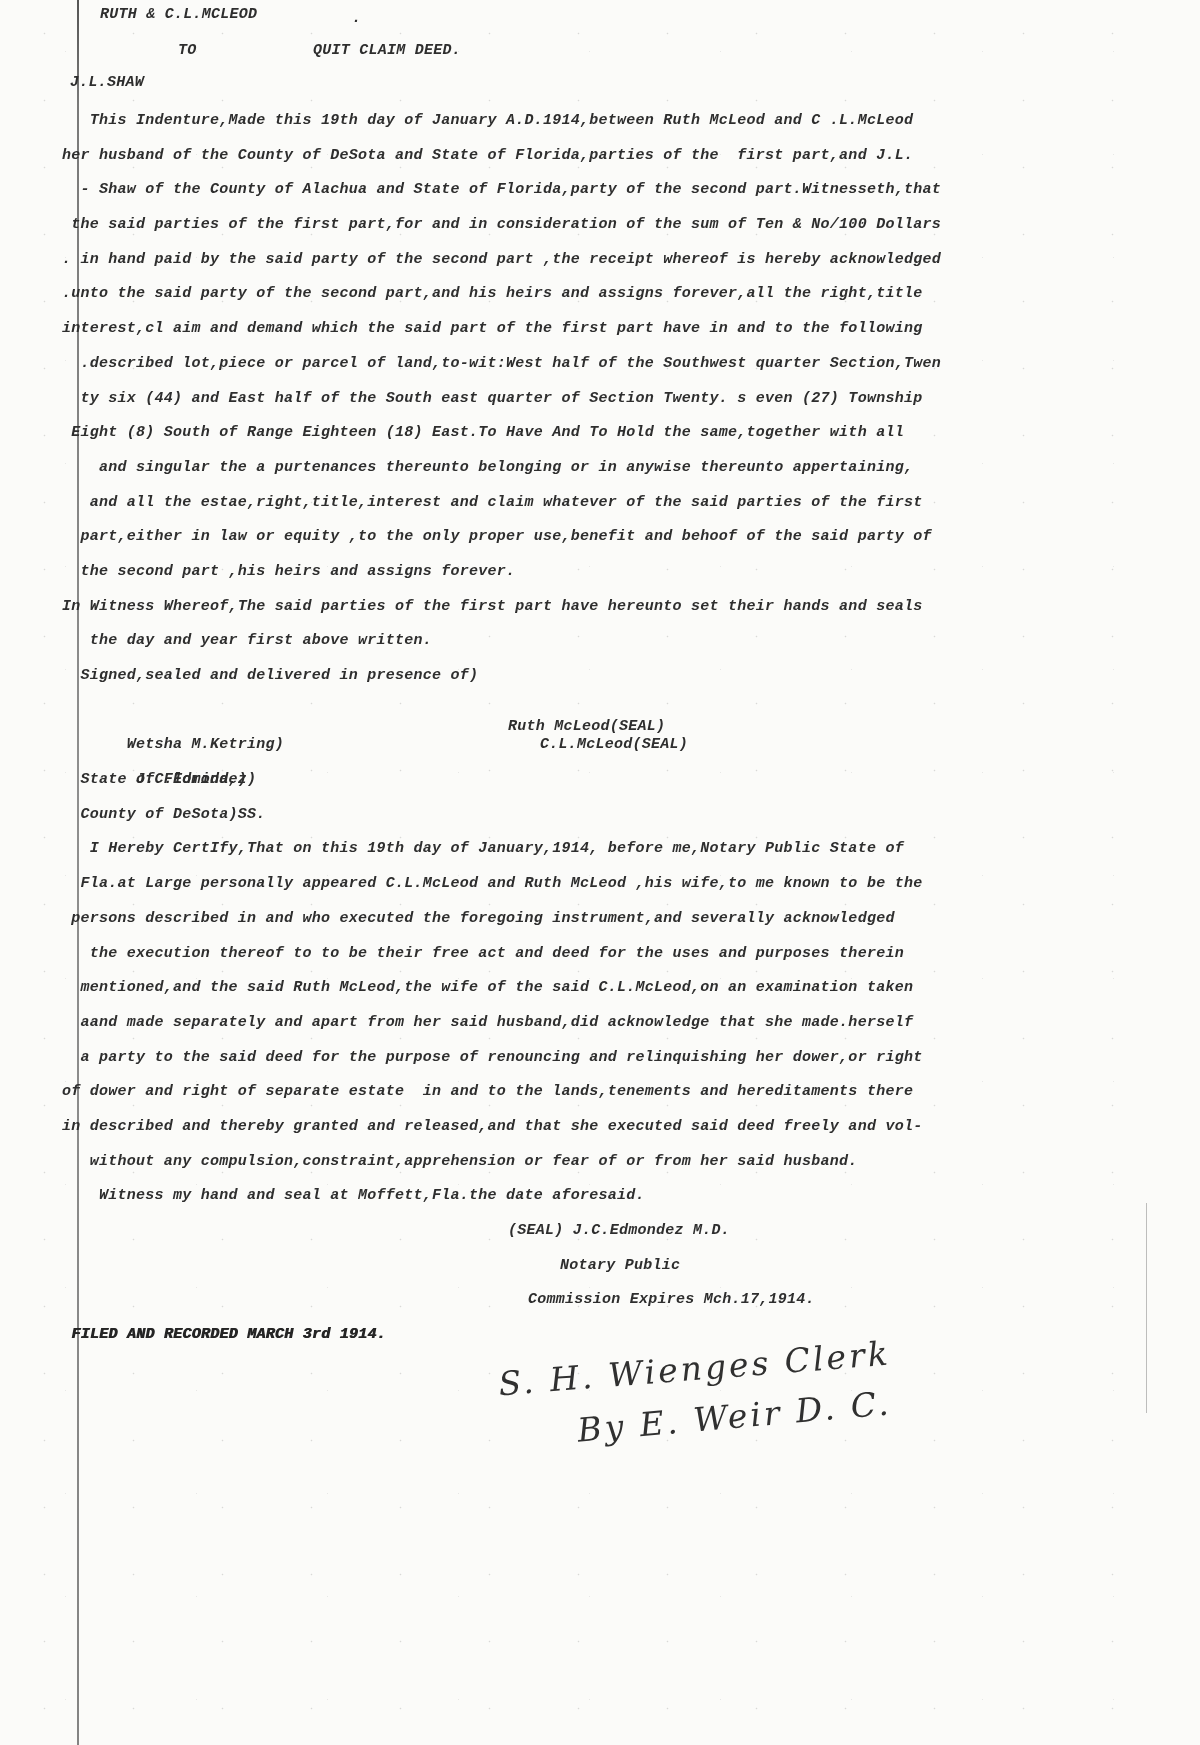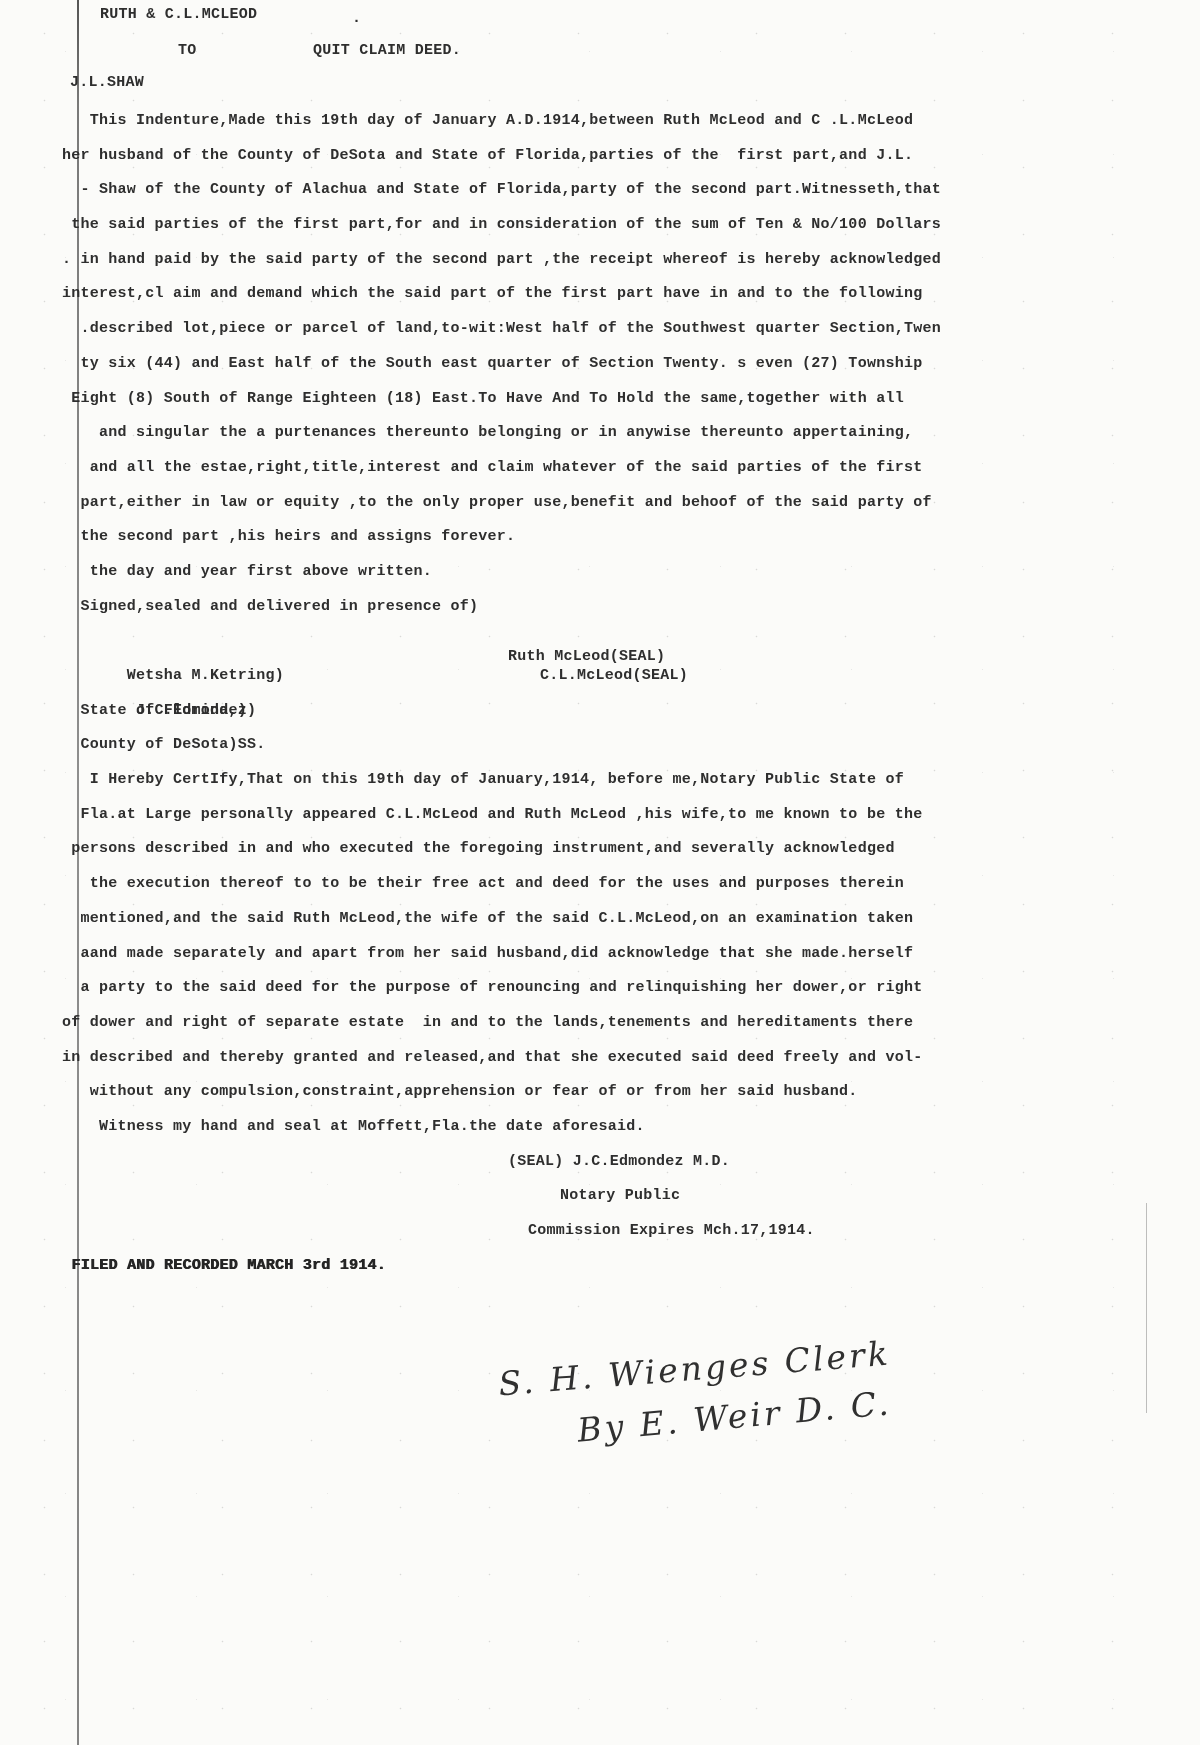--- a/index.html
+++ b/index.html
@@ -7,21 +7,21 @@
   .page {
     position:relative; width:1200px; height:1745px; overflow:hidden;
     background-color:#fbfbf9;
     background-image:
       radial-gradient(circle, rgba(40,40,40,.16) .6px, transparent 1.1px),
       radial-gradient(circle, rgba(70,70,70,.11) .5px, transparent 1px);
     background-size: 89px 67px, 131px 103px;
     font-family:"Liberation Mono","DejaVu Sans Mono",monospace;
     color:#2e2e2e;
   }
-  .type { font-size:15px; letter-spacing:.25px; font-weight:700; }
+  .type { font-size:15px; letter-spacing:.25px; font-weight:700;font-style:italic; }
   .abs { position:absolute; white-space:pre; }
   .margin-rule {
     position:absolute; left:77px; top:0; width:2px; height:100%;
     background:linear-gradient(180deg,#1e1e1e 0%,#4e4e4e 6%,#6a6a6a 45%,#5c5c5c 100%);
     opacity:.75;
   }
   .edge-line { position:absolute; left:1146px; top:1203px; width:1px; height:210px; background:#8a8a8a; opacity:.55; }
   .cap-grantors { left:100px; top:6px; }
   .stray-dot  { left:352px; top:10px; }
   .cap-to     { left:178px; top:42px; }
@@ -54,28 +54,30 @@
   <div class="abs type cap-to">TO</div>
   <div class="abs type cap-title">QUIT CLAIM DEED.</div>
   <div class="abs type cap-grantee">J.L.SHAW</div>
 
   <div class="flow type">
     <div class="tl">   This Indenture,Made this 19th day of January A.D.1914,between Ruth McLeod and C .L.McLeod</div>
     <div class="tl">her husband of the County of DeSota and State of Florida,parties of the  first part,and J.L.</div>
     <div class="tl">  - Shaw of the County of Alachua and State of Florida,party of the second part.Witnesseth,that</div>
     <div class="tl"> the said parties of the first part,for and in consideration of the sum of Ten &amp; No/100 Dollars</div>
     <div class="tl">. in hand paid by the said party of the second part ,the receipt whereof is hereby acknowledged</div>
+    <div class="tl">.unto the said party of the second part,and his heirs and assigns forever,all the right,title</div>
     <div class="tl">interest,cl aim and demand which the said part of the first part have in and to the following</div>
     <div class="tl">  .described lot,piece or parcel of land,to-wit:West half of the Southwest quarter Section,Twen</div>
     <div class="tl">  ty six (44) and East half of the South east quarter of Section Twenty. s even (27) Township</div>
     <div class="tl"> Eight (8) South of Range Eighteen (18) East.To Have And To Hold the same,together with all</div>
     <div class="tl">    and singular the a purtenances thereunto belonging or in anywise thereunto appertaining,</div>
     <div class="tl">   and all the estae,right,title,interest and claim whatever of the said parties of the first</div>
     <div class="tl">  part,either in law or equity ,to the only proper use,benefit and behoof of the said party of</div>
     <div class="tl">  the second part ,his heirs and assigns forever.</div>
+    <div class="tl">In Witness Whereof,The said parties of the first part have hereunto set their hands and seals</div>
     <div class="tl">   the day and year first above written.</div>
     <div class="tl">  Signed,sealed and delivered in presence of)</div>
 
     <div class="tl wr1">
       <span> Wetsha M.Ketring)</span>
       <span class="right">Ruth McLeod(SEAL)</span>
     </div>
     <div class="tl wr2">
       <span>  J.C.Edmondez)</span>
       <span class="right">C.L.McLeod(SEAL)</span>

